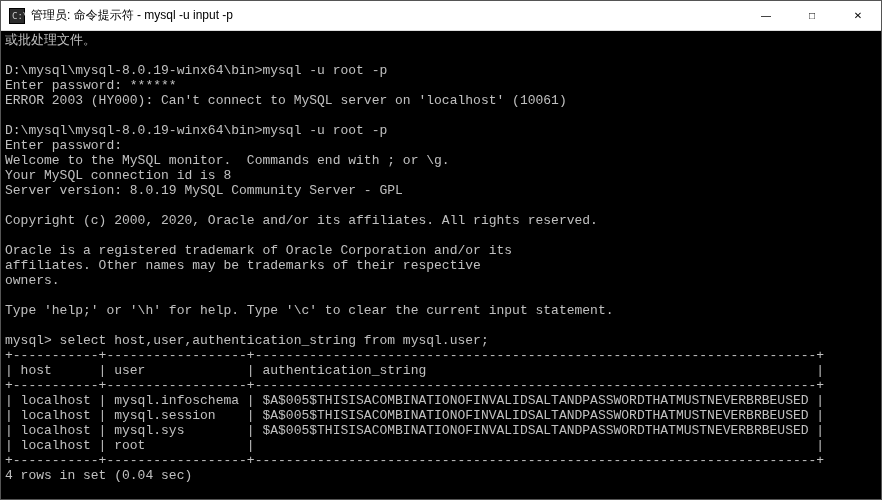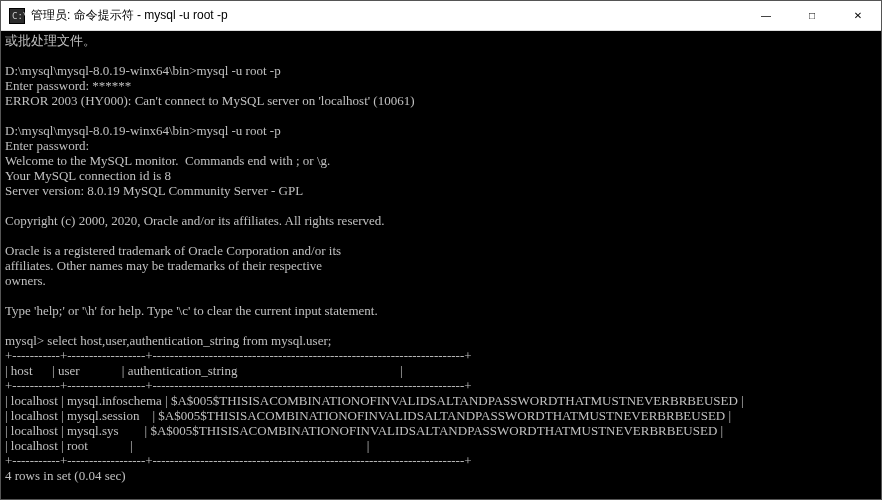--- a/index.html
+++ b/index.html
@@ -3,37 +3,37 @@
 <meta charset="utf-8">
 <style>
   * { margin: 0; padding: 0; box-sizing: border-box; }
   html, body { width: 882px; height: 500px; overflow: hidden; font-family: "Segoe UI", Tahoma, sans-serif; background: #000; }
   .window { width: 882px; height: 500px; background: #000; display: flex; flex-direction: column; border: 1px solid #555; }
   .titlebar { height: 30px; background: #fff; display: flex; align-items: center; justify-content: space-between; border-bottom: 1px solid #ddd; }
   .titlebar-left { display: flex; align-items: center; gap: 6px; padding-left: 8px; font-size: 12px; color: #000; }
   .title-icon { width: 16px; height: 16px; display: flex; align-items: center; justify-content: center; }
   .win-controls { display: flex; height: 100%; }
   .win-btn { width: 46px; height: 100%; display: flex; align-items: center; justify-content: center; font-size: 10px; color: #000; cursor: pointer; }
-  .terminal { flex: 1; background: #000; color: #c0c0c0; font-family: Liberation Serif, serif; font-size: 13px; line-height: 15px; padding: 2px 4px; overflow: auto; white-space: pre; letter-spacing: 0px; }
+  .terminal { flex: 1; background: #000; color: #c0c0c0; font-family: Liberation Mono, monospace; font-size: 13px; line-height: 15px; padding: 2px 4px; overflow: auto; white-space: pre; letter-spacing: 0px; }
   .terminal .line { white-space: pre; }
 </style>
 </head>
 <body>
 
 <div class="window">
   <div class="titlebar">
     <div class="titlebar-left">
       <span class="title-icon">
         <svg width="16" height="16" viewBox="0 0 16 16">
           <rect x="0" y="0" width="16" height="16" fill="#000"></rect>
           <rect x="1" y="1" width="14" height="14" fill="#2b2b2b"></rect>
           <text x="3" y="11" font-size="9" fill="#ccc" font-family="monospace">C:\</text>
         </svg>
       </span>
-      <span>管理员: 命令提示符 - mysql  -u root -p</span>
+      <span>管理员: 命令提示符 - mysql  -u input -p</span>
     </div>
     <div class="win-controls">
       <div class="win-btn">—</div>
       <div class="win-btn">□</div>
       <div class="win-btn close">✕</div>
     </div>
   </div>
   <div class="terminal" id="terminal"><div class="line">或批处理文件。</div><div class="line">&nbsp;</div><div class="line">D:\mysql\mysql-8.0.19-winx64\bin&gt;mysql -u root -p</div><div class="line">Enter password: ******</div><div class="line">ERROR 2003 (HY000): Can't connect to MySQL server on 'localhost' (10061)</div><div class="line">&nbsp;</div><div class="line">D:\mysql\mysql-8.0.19-winx64\bin&gt;mysql -u root -p</div><div class="line">Enter password:</div><div class="line">Welcome to the MySQL monitor.  Commands end with ; or \g.</div><div class="line">Your MySQL connection id is 8</div><div class="line">Server version: 8.0.19 MySQL Community Server - GPL</div><div class="line">&nbsp;</div><div class="line">Copyright (c) 2000, 2020, Oracle and/or its affiliates. All rights reserved.</div><div class="line">&nbsp;</div><div class="line">Oracle is a registered trademark of Oracle Corporation and/or its</div><div class="line">affiliates. Other names may be trademarks of their respective</div><div class="line">owners.</div><div class="line">&nbsp;</div><div class="line">Type 'help;' or '\h' for help. Type '\c' to clear the current input statement.</div><div class="line">&nbsp;</div><div class="line">mysql&gt; select host,user,authentication_string from mysql.user;</div><div class="line">+-----------+------------------+------------------------------------------------------------------------+</div><div class="line">| host      | user             | authentication_string                                                  |</div><div class="line">+-----------+------------------+------------------------------------------------------------------------+</div><div class="line">| localhost | mysql.infoschema | $A$005$THISISACOMBINATIONOFINVALIDSALTANDPASSWORDTHATMUSTNEVERBRBEUSED |</div><div class="line">| localhost | mysql.session    | $A$005$THISISACOMBINATIONOFINVALIDSALTANDPASSWORDTHATMUSTNEVERBRBEUSED |</div><div class="line">| localhost | mysql.sys        | $A$005$THISISACOMBINATIONOFINVALIDSALTANDPASSWORDTHATMUSTNEVERBRBEUSED |</div><div class="line">| localhost | root             |                                                                        |</div><div class="line">+-----------+------------------+------------------------------------------------------------------------+</div><div class="line">4 rows in set (0.04 sec)</div><div class="line">&nbsp;</div><div class="line">mysql&gt; _</div></div>
 </div>
 

